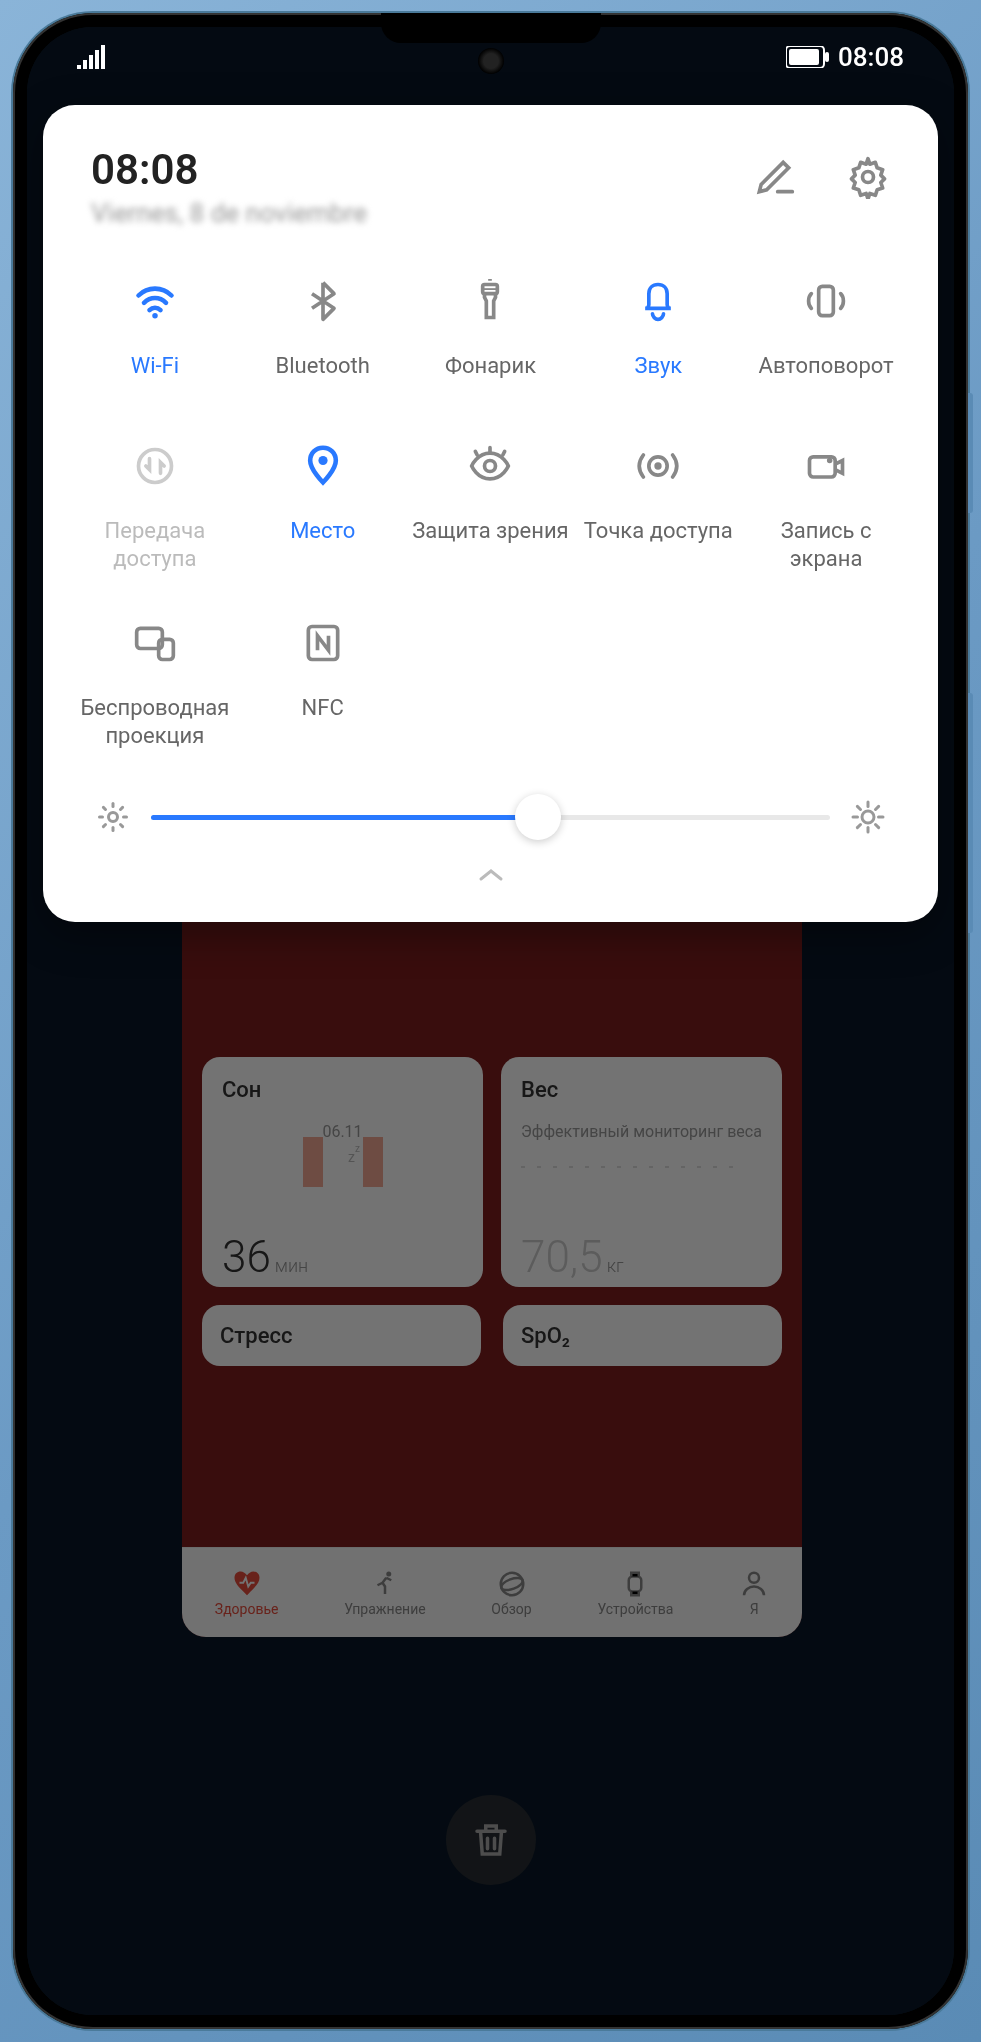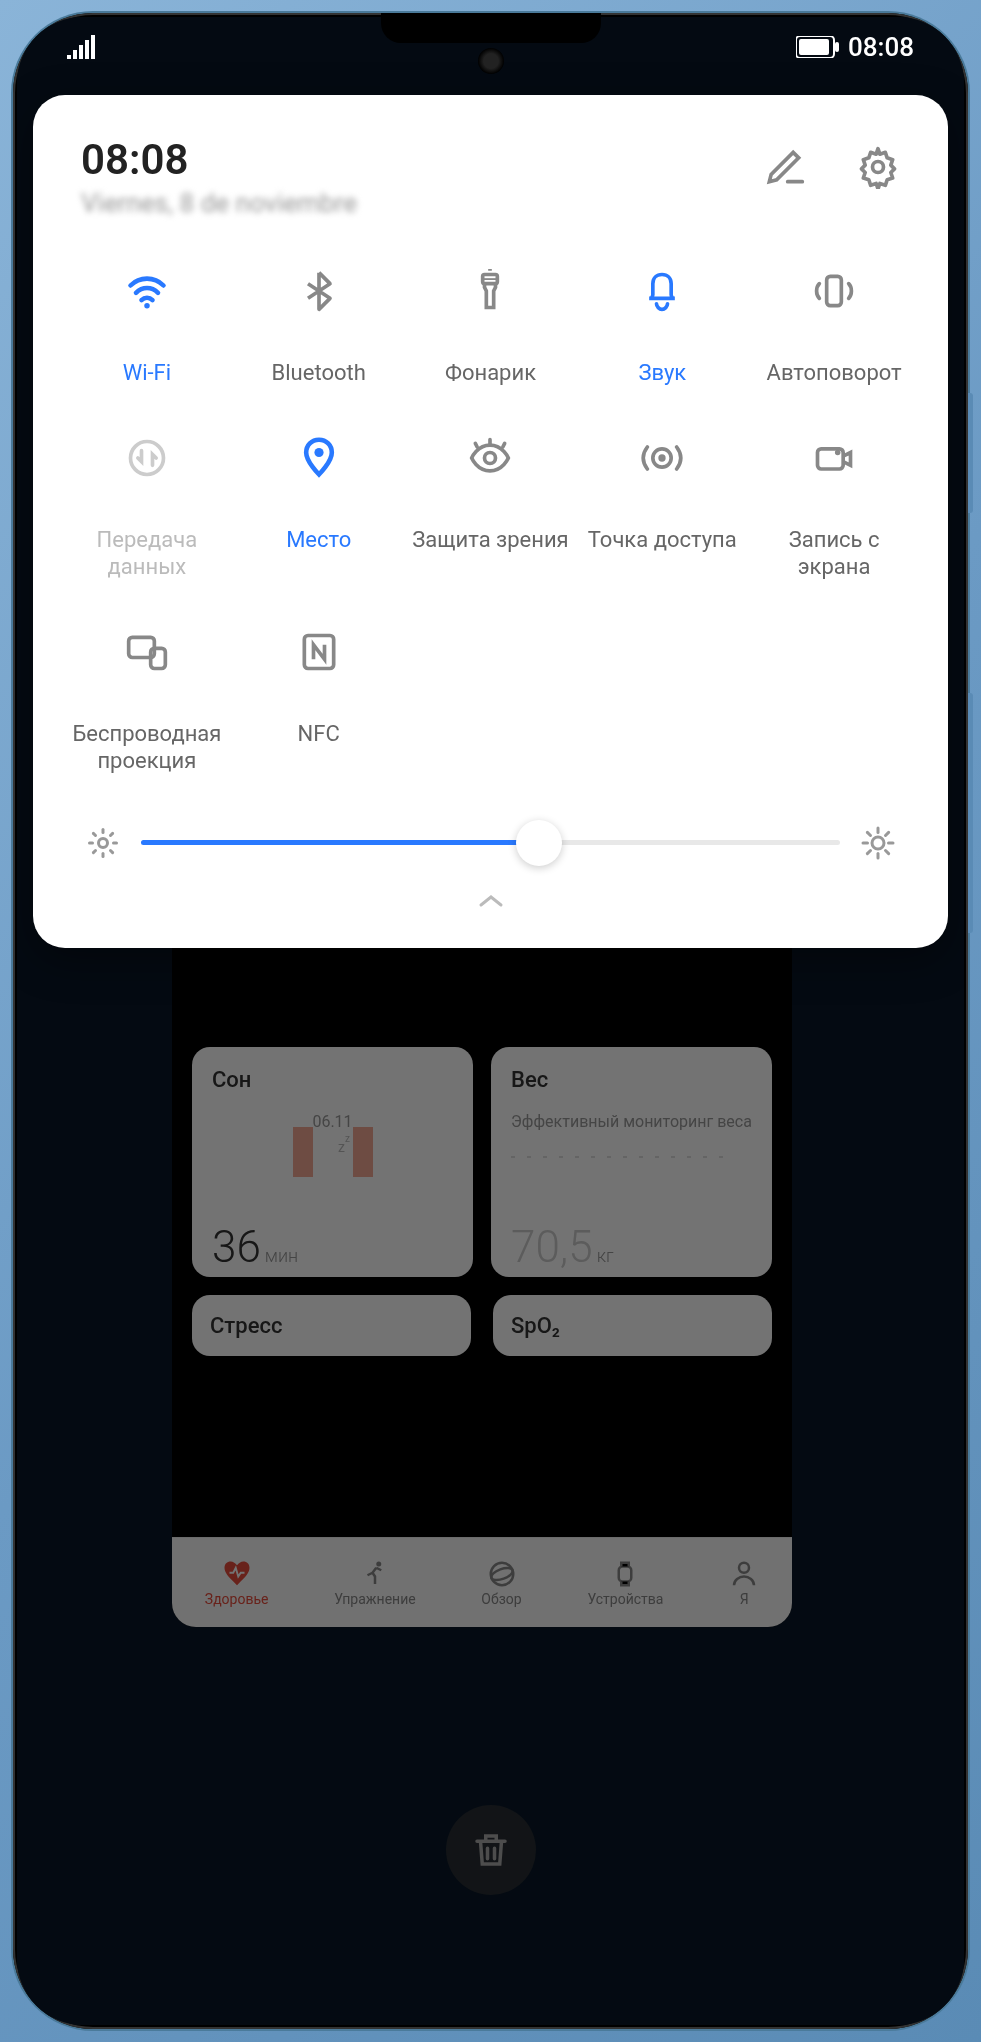--- a/index.html
+++ b/index.html
@@ -10,21 +10,21 @@
     font-family: -apple-system, BlinkMacSystemFont, "Segoe UI", Roboto, sans-serif;
     display: flex;
     align-items: center;
     justify-content: center;
   }
   .device-frame {
     width: 955px;
     height: 2016px;
     background: #000;
     border-radius: 80px;
-    padding: 4px;
+    padding: 14px;
     box-shadow: 0 0 0 2px #4a7a9a, inset 0 0 0 2px #333;
     position: relative;
   }
   .device-frame::before {
     content: "";
     position: absolute;
     top: 0;
     left: 50%;
     transform: translateX(-50%);
     width: 220px;
@@ -111,21 +111,20 @@
     align-items: center;
     justify-content: center;
     margin-bottom: 26px;
   }
   .tile-label {
     font-size: 22px;
     color: #666;
     text-align: center;
     line-height: 1.25;
     width: 100%;
-    margin-top: 17px;
   }
   .tile-active .tile-label { color: #2979ff; }
   .tile-disabled .tile-label { color: #bbb; }
   
   .brightness-row {
     display: flex;
     align-items: center;
     padding: 30px 24px 10px 24px;
     gap: 20px;
   }
@@ -176,21 +175,21 @@
     background: rgba(0,0,0,0.55);
     z-index: 30;
   }
   
   .recents-card {
     position: absolute;
     top: 850px;
     left: 155px;
     width: 620px;
     height: 760px;
-    background: #000000;
+    background: #7f1d1d;
     border-radius: 24px;
     z-index: 20;
     overflow: hidden;
     padding: 20px;
   }
   .recents-card::before {
     content:"";
     position:absolute;
     left:-120px;
     top:0;
@@ -432,21 +431,21 @@
             </div>
             <div class="tile-label">Автоповорот</div>
           </div>
           <div class="qs-tile tile-disabled">
             <div class="tile-icon">
               <svg width="44" height="44" viewBox="0 0 24 24" style="color:#ccc">
                 <circle cx="12" cy="12" r="9" fill="none" stroke="currentColor" stroke-width="2"></circle>
                 <path fill="none" stroke="currentColor" stroke-width="2" stroke-linecap="round" d="M9 8v6l-2-2m8 4V10l2 2"></path>
               </svg>
             </div>
-            <div class="tile-label">Передача данных</div>
+            <div class="tile-label">Передача доступа</div>
           </div>
           <div class="qs-tile tile-active">
             <div class="tile-icon">
               <svg width="44" height="44" viewBox="0 0 24 24" style="color:#2979ff">
                 <path fill="none" stroke="currentColor" stroke-width="2.5" d="M12 2C8 2 5 5 5 9c0 5 7 12 7 12s7-7 7-12c0-4-3-7-7-7z"></path>
                 <circle cx="12" cy="9" r="2.5" fill="currentColor"></circle>
               </svg>
             </div>
             <div class="tile-label">Место</div>
           </div>

